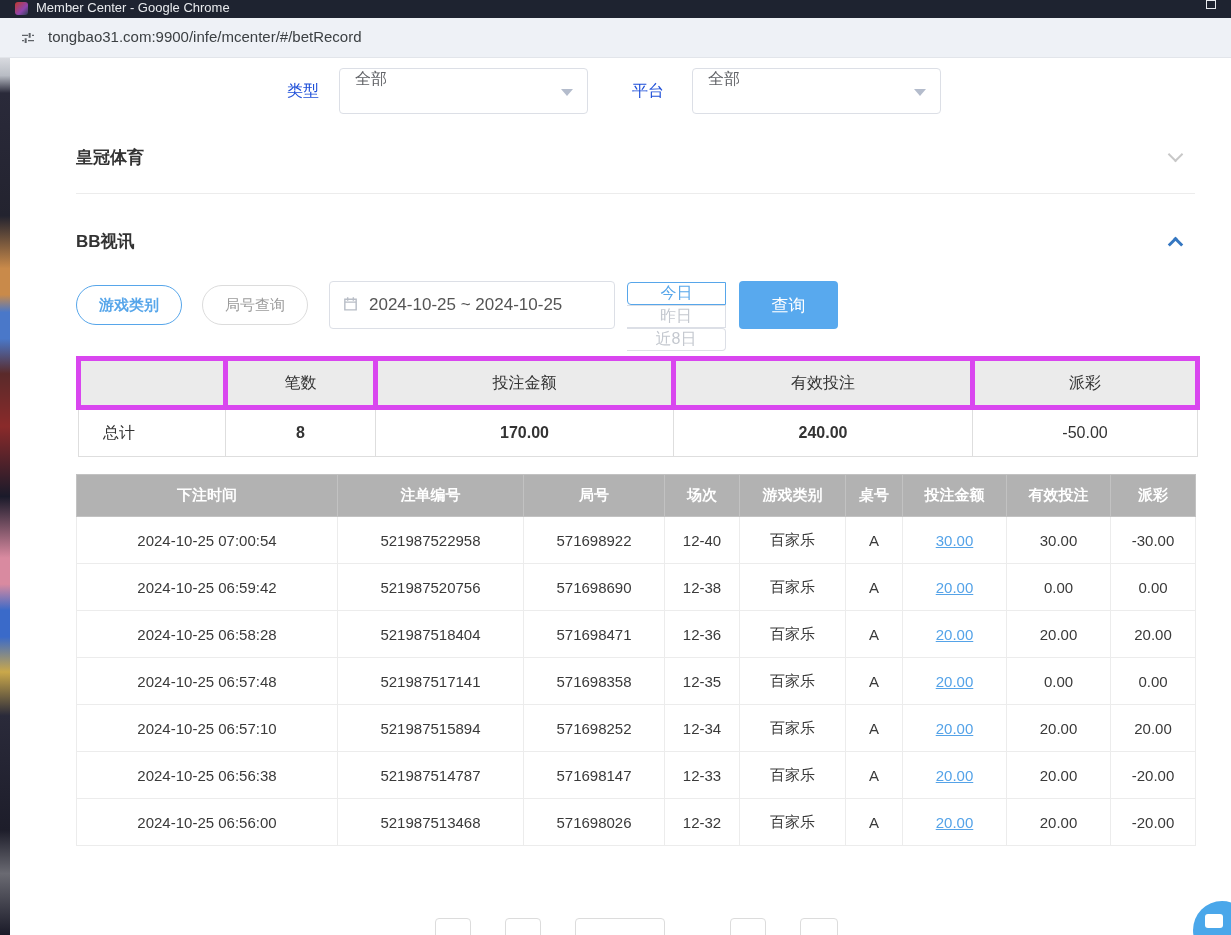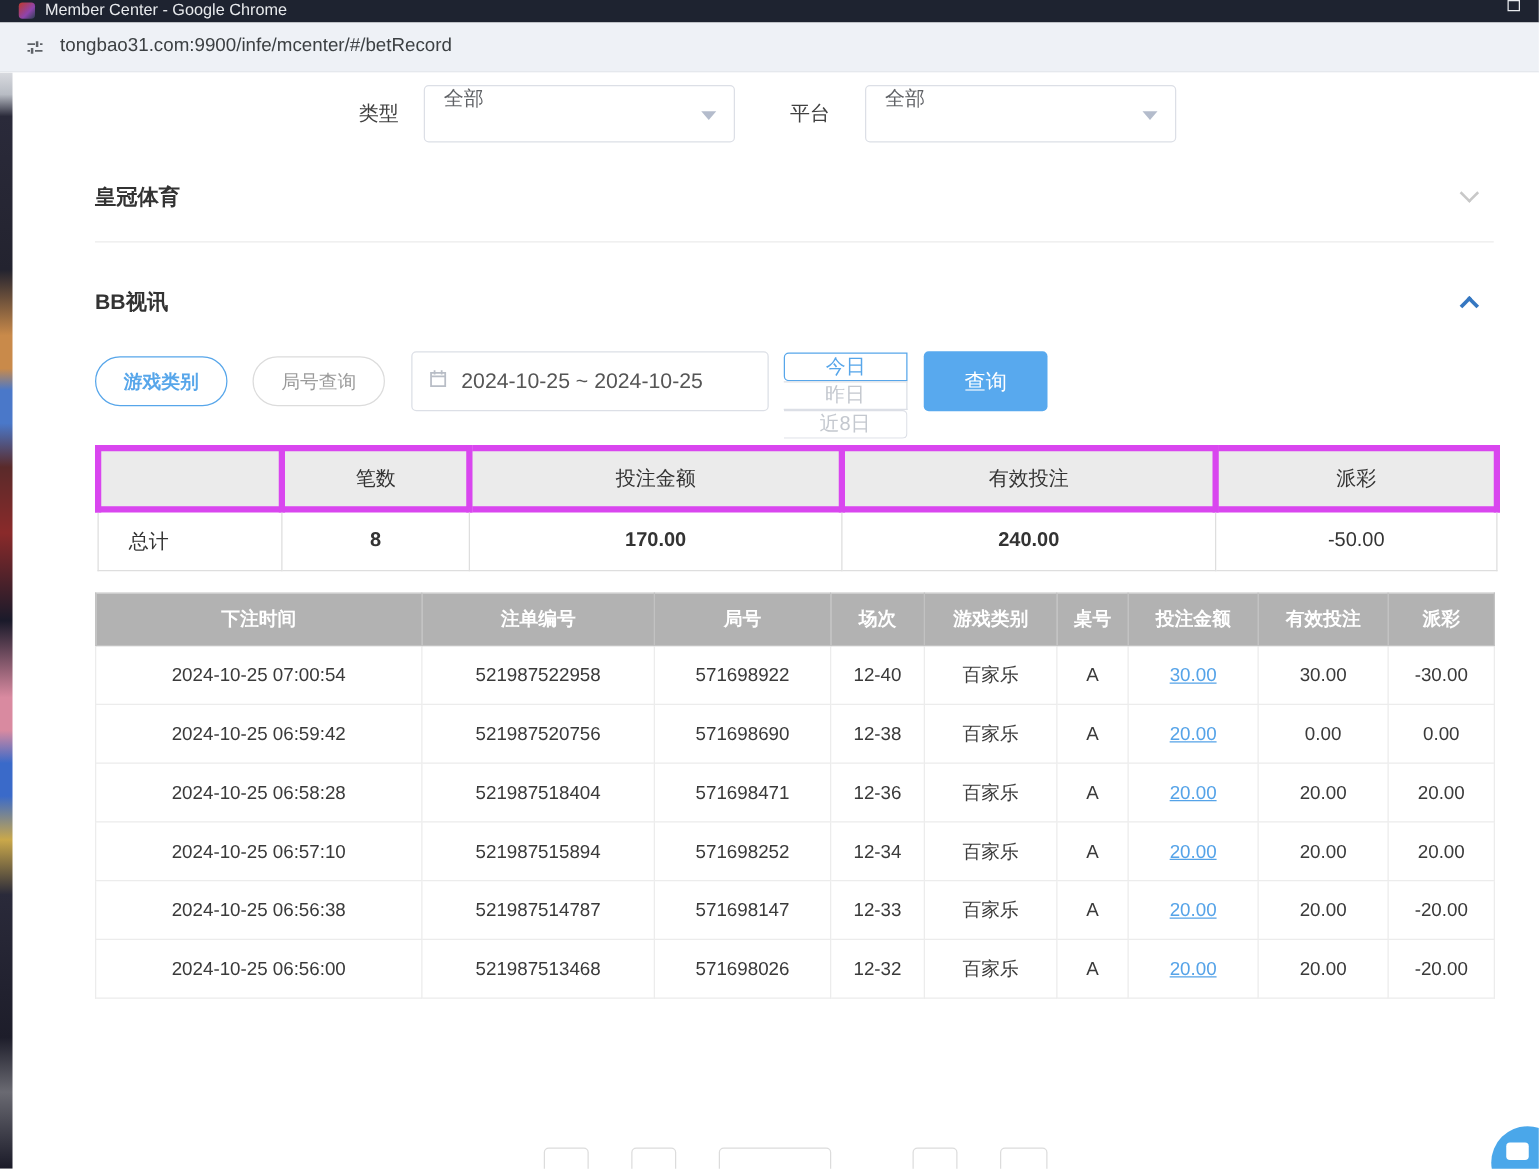--- a/index.html
+++ b/index.html
@@ -29,21 +29,21 @@
       #d8dadf 0%, #b8bcc4 2%, #2a2a3a 4%,
       #23232f 18%, #c98a4a 24%, #c98a4a 27%, #4a78c9 29%, #4a78c9 32%,
       #5a2a2a 36%, #8a2a2a 42%, #1a1a2a 50%,
       #d98aa0 57%, #d98aa0 60%, #3a6ac9 63%, #3a6ac9 66%,
       #caa84a 70%, #2a2a3a 75%, #1d1d2a 88%, #6a6a72 93%, #1a1a28 100%); }
 
   .main { position:absolute; left:76px; top:0; width:1119px; }
 
   
   .filter-row { display:flex; align-items:center; margin-top:10px; height:46px; }
-  .filter-label { font-size:16px; color:#404040; margin-left:211px; }
+  .filter-label { font-size:16px; color:#1d4ed8; margin-left:211px; }
   .filter-label.second { margin-left:44px; }
   .select-box { position:relative; margin-left:20px; width:249px; height:46px;
     border:1px solid #dcdfe6; border-radius:4px; background:#fff;
     display:flex; align-items:flex-start; padding:0 15px; cursor:pointer; }
   .select-box.second { margin-left:28px; }
   .select-value { font-size:16px; color:#606266; }
   .select-caret { position:absolute; right:14px; top:20px; width:0; height:0;
     border-left:6px solid transparent; border-right:6px solid transparent;
     border-top:7px solid #b4bccc; }
 
@@ -253,20 +253,31 @@
             <td>521987518404</td>
             <td>571698471</td>
             <td>12-36</td>
             <td>百家乐</td>
             <td>A</td>
             <td><a class="amount-link">20.00</a></td>
             <td>20.00</td>
             <td>20.00</td>
           </tr>
           <tr>
+            <td>2024-10-25 06:57:48</td>
+            <td>521987517141</td>
+            <td>571698358</td>
+            <td>12-35</td>
+            <td>百家乐</td>
+            <td>A</td>
+            <td><a class="amount-link">20.00</a></td>
+            <td>0.00</td>
+            <td>0.00</td>
+          </tr>
+          <tr>
             <td>2024-10-25 06:57:10</td>
             <td>521987515894</td>
             <td>571698252</td>
             <td>12-34</td>
             <td>百家乐</td>
             <td>A</td>
             <td><a class="amount-link">20.00</a></td>
             <td>20.00</td>
             <td>20.00</td>
           </tr>

